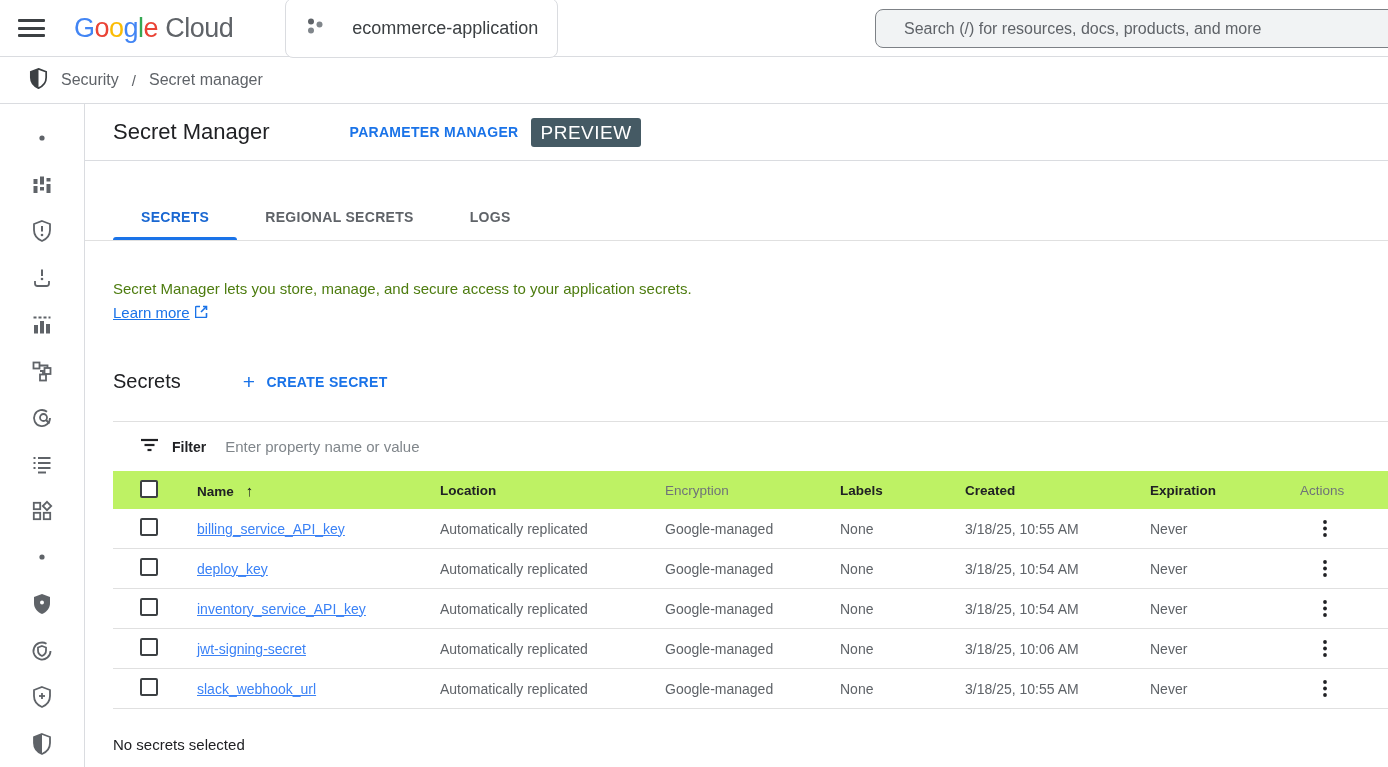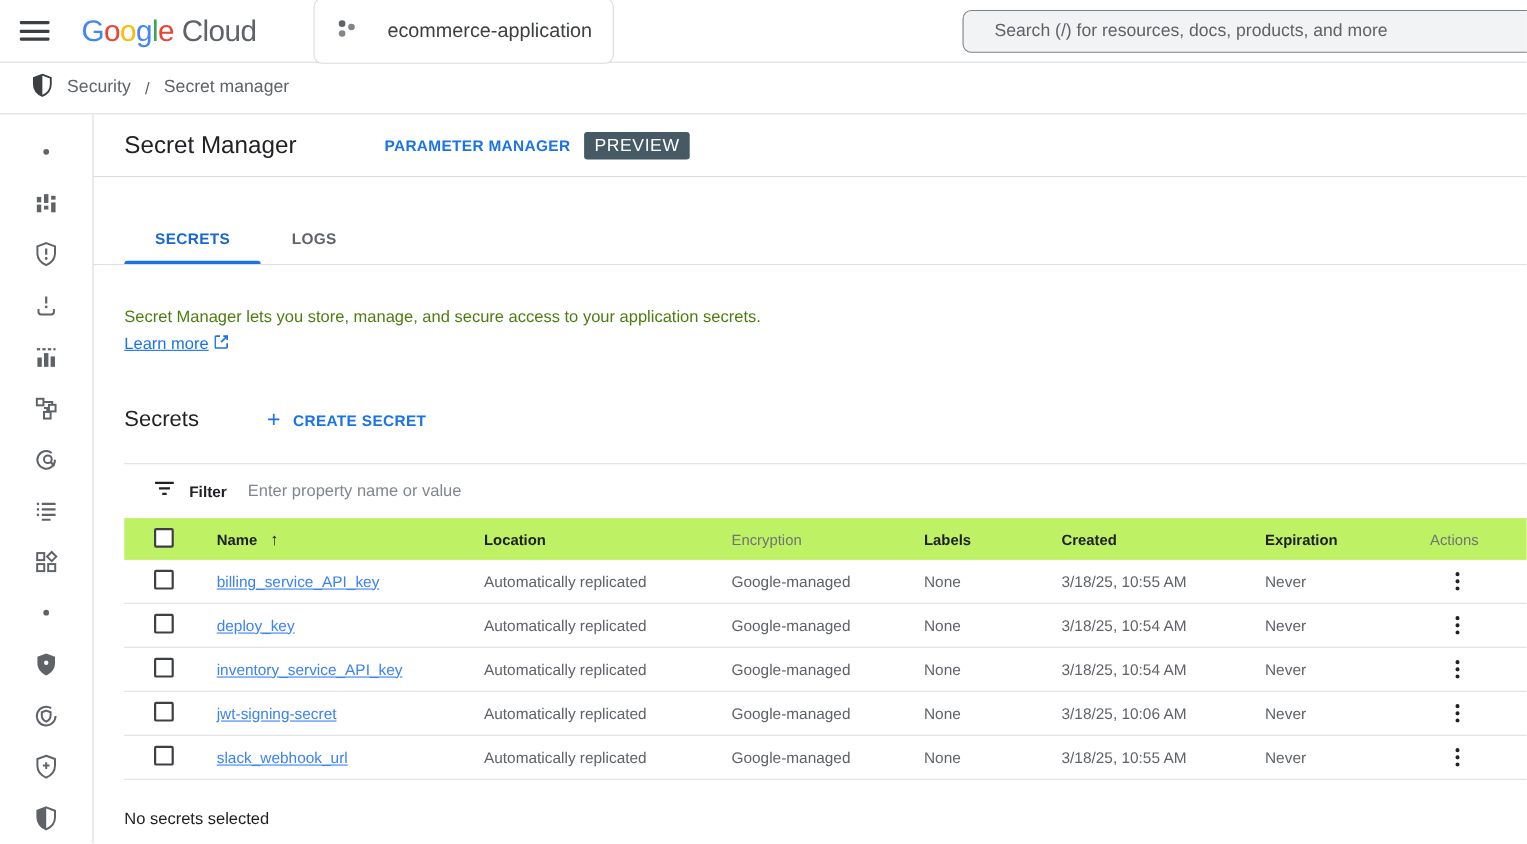--- a/index.html
+++ b/index.html
@@ -29,21 +29,21 @@
   
   .layout { display:flex; height:663px; }
   .sidebar { width:85px; border-right:1px solid #dadce0; display:flex; flex-direction:column; align-items:center; padding-top:11px; flex:none; }
   .nav-item { height:47px; width:56px; display:flex; align-items:center; justify-content:center; cursor:pointer; }
   main { flex:1; min-width:0; }
 
   
   .title-row { height:57px; border-bottom:1px solid #dadce0; display:flex; align-items:center; padding-left:28px; }
   .page-title { font-size:22px; font-weight:400; color:#202124; }
   .param-link { margin-left:80px; font-size:14px; font-weight:700; letter-spacing:.3px; color:#1a73e8; text-decoration:none; }
-  .preview-badge { margin-left:13px; background:#455a64; color:#fff; font-size:16px; font-weight:500;
+  .preview-badge { margin-left:13px; background:#455a64; color:#fff; font-size:19px; font-weight:500;
     letter-spacing:.5px; padding:4px 9px 3px; border-radius:3px; }
 
   
   .tabs-row { height:80px; display:flex; align-items:flex-end; padding-left:28px; border-bottom:1px solid #e0e0e0; }
   .tab { position:relative; padding:15px 28px; font-size:14px; font-weight:700; letter-spacing:.3px;
     color:#5f6368; background:none; border:none; cursor:pointer; font-family:inherit; }
   .tab.active { color:#1967d2; }
   .tab.active::after { content:""; position:absolute; left:0; right:0; bottom:0; height:3px;
     background:#1a73e8; border-radius:3px 3px 0 0; }
 
@@ -245,20 +245,21 @@
 
   <main>
     <div class="title-row">
       <h1 class="page-title">Secret Manager</h1>
       <a class="param-link">PARAMETER MANAGER</a>
       <span class="preview-badge">PREVIEW</span>
     </div>
 
     <div class="tabs-row">
       <button class="tab active">SECRETS</button>
+      <button class="tab">REGIONAL SECRETS</button>
       <button class="tab">LOGS</button>
     </div>
 
     <div class="content">
       <p class="desc">Secret Manager lets you store, manage, and secure access to your application secrets.</p>
       <a class="learn-more">
         <span>Learn more</span>
         <span>
           <svg width="13" height="13" viewBox="0 0 13 13" fill="none" stroke="#1a73e8" stroke-width="1.6">
               <path d="M11.5 8v3.5a1 1 0 0 1-1 1h-9a1 1 0 0 1-1-1v-9a1 1 0 0 1 1-1H5"></path>

